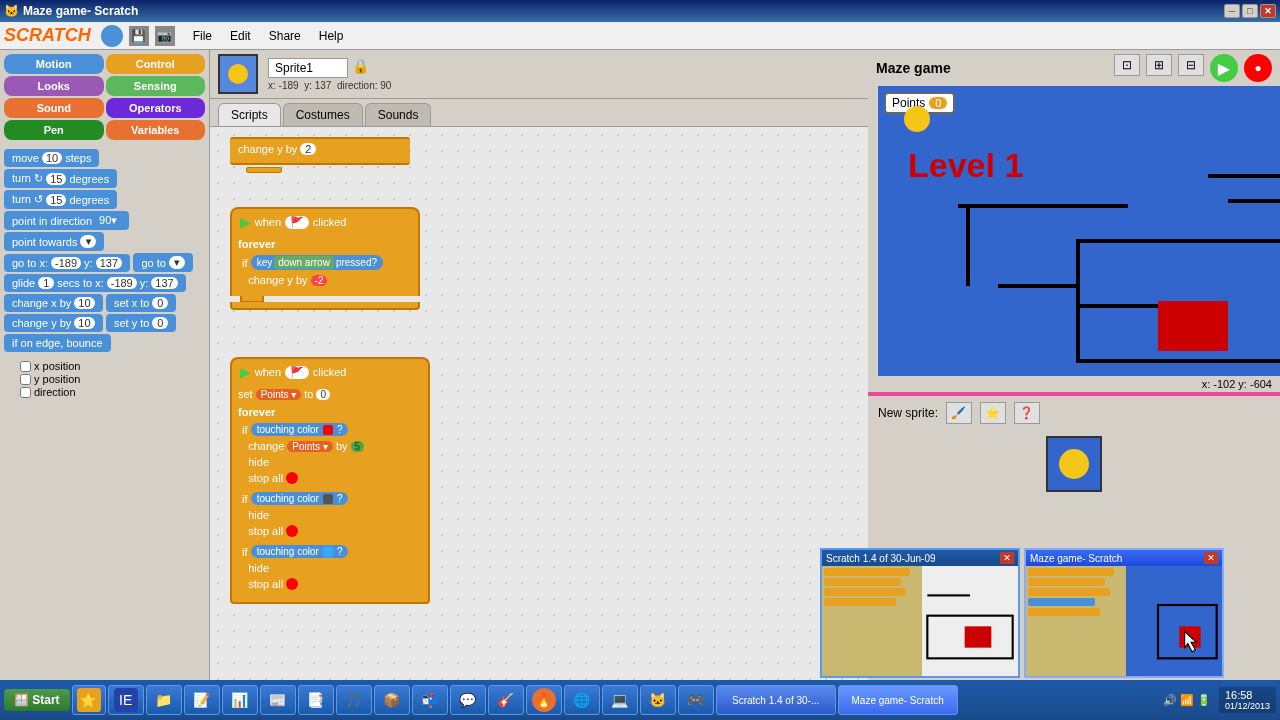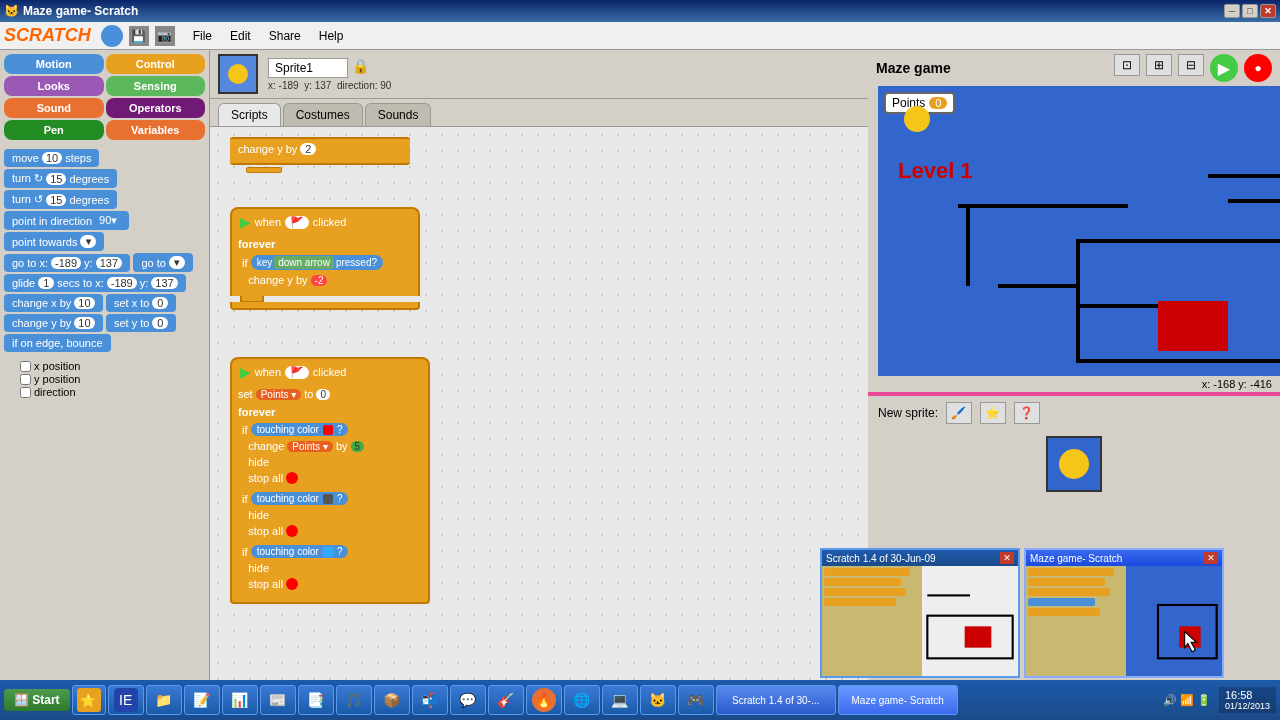--- a/index.html
+++ b/index.html
@@ -135,22 +135,22 @@
       position: absolute; width: 26px; height: 26px; background: #f5c518;
       border-radius: 50%; top: 20px; left: 26px;
     }
 
     
     #maze-canvas {
       position: absolute; top: 0; left: 0; width: 100%; height: 100%;
     }
 
     #level-text {
-      position: absolute; top: 60px; left: 20px;
-      font-size: 22px; font-weight: bold; color: #cc0000; margin-top: 12px;
+      position: absolute; top: 60px; left: 30px;
+      font-size: 34px; font-weight: bold; color: #cc0000;
     }
 
     
     #sprite-panel {
       padding: 6px 10px; display: flex; align-items: center; gap: 8px;
       border-top: 4px solid #ec4899; background: #d4d0c8;
     }
     .new-sprite-label { font-size: 12px; }
     .sprite-tool {
       width: 26px; height: 22px; background: #e0e0e0; border: 1px solid #999;
@@ -260,21 +260,21 @@
 
 <div id="main">
 
   <div id="left-panel">
     <div id="categories">
       <button class="cat-btn" style="background:#4a90d9">Motion</button>
       <button class="cat-btn" style="background:#e8a020">Control</button>
       <button class="cat-btn" style="background:#9b59b6">Looks</button>
       <button class="cat-btn" style="background:#5cb85c">Sensing</button>
       <button class="cat-btn" style="background:#e87030">Sound</button>
-      <button class="cat-btn" style="background:#701a75">Operators</button>
+      <button class="cat-btn" style="background:#6d28d9">Operators</button>
       <button class="cat-btn" style="background:#228b22">Pen</button>
       <button class="cat-btn" style="background:#e87030">Variables</button>
     </div>
     <div id="block-palette">
       <div class="block motion">move <span class="block-val oval">10</span> steps</div>
       <div class="block motion">turn ↻ <span class="block-val oval">15</span> degrees</div>
       <div class="block motion">turn ↺ <span class="block-val oval">15</span> degrees</div>
       <div class="block motion">point in direction <span class="block-val oval blue">90▾</span></div>
       <div class="block motion">point towards <span class="block-val oval">▾</span></div>
       <div class="block motion">go to x: <span class="block-val oval">-189</span> y: <span class="block-val oval">137</span></div>
@@ -460,21 +460,21 @@
         <line x1="200" y1="220" x2="295" y2="220" stroke="black" stroke-width="4"></line>
 
         <line x1="120" y1="200" x2="200" y2="200" stroke="black" stroke-width="4"></line>
 
         <rect x="280" y="215" width="70" height="50" fill="#cc0000"></rect>
 
         <line x1="90" y1="120" x2="90" y2="200" stroke="black" stroke-width="4"></line>
       </svg>
     </div>
 
-    <div style="text-align:right;padding:2px 8px;font-size:11px;">x: -168  y: -416</div>
+    <div style="text-align:right;padding:2px 8px;font-size:11px;">x: -102  y: -604</div>
 
     <div id="sprite-panel">
       <span class="new-sprite-label">New sprite:</span>
       <div class="sprite-tool">🖌️</div>
       <div class="sprite-tool">⭐</div>
       <div class="sprite-tool">❓</div>
     </div>
 
     <div style="display:flex;justify-content:center;padding:6px;">
       <div id="sprite-thumb">

